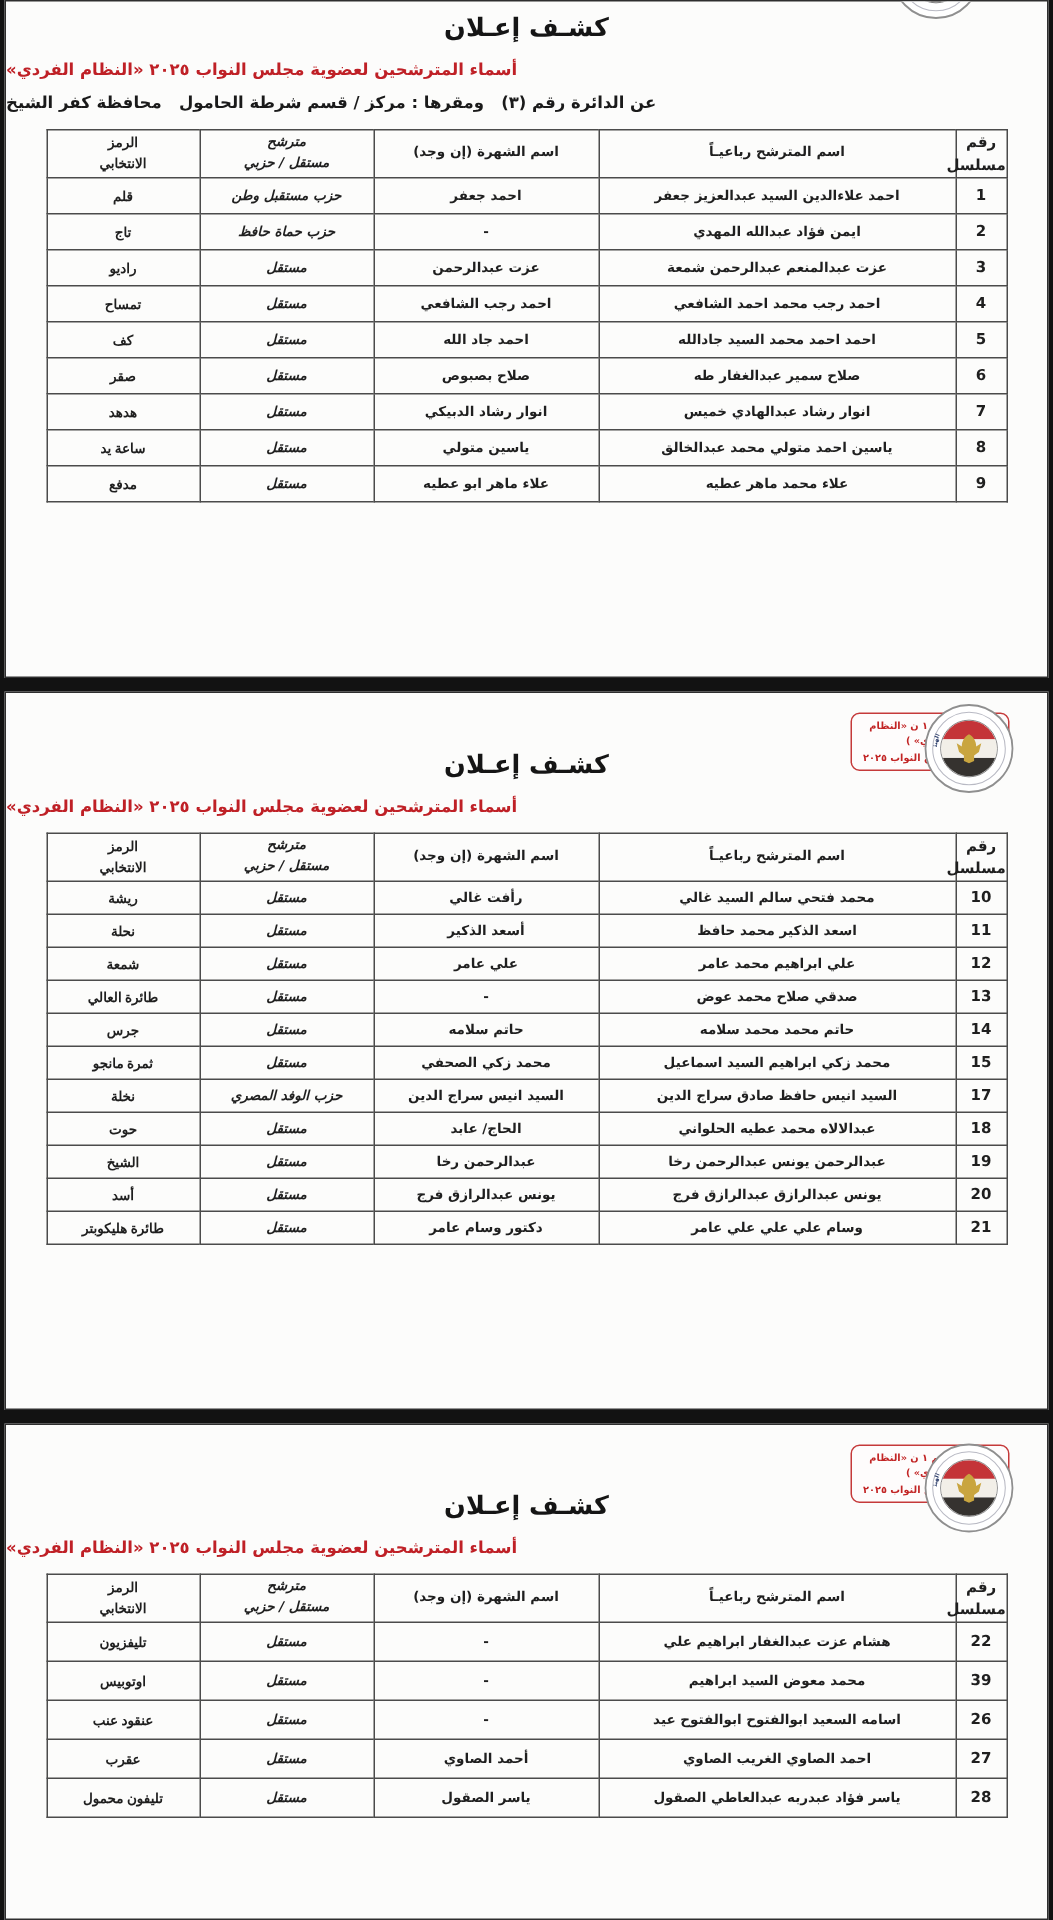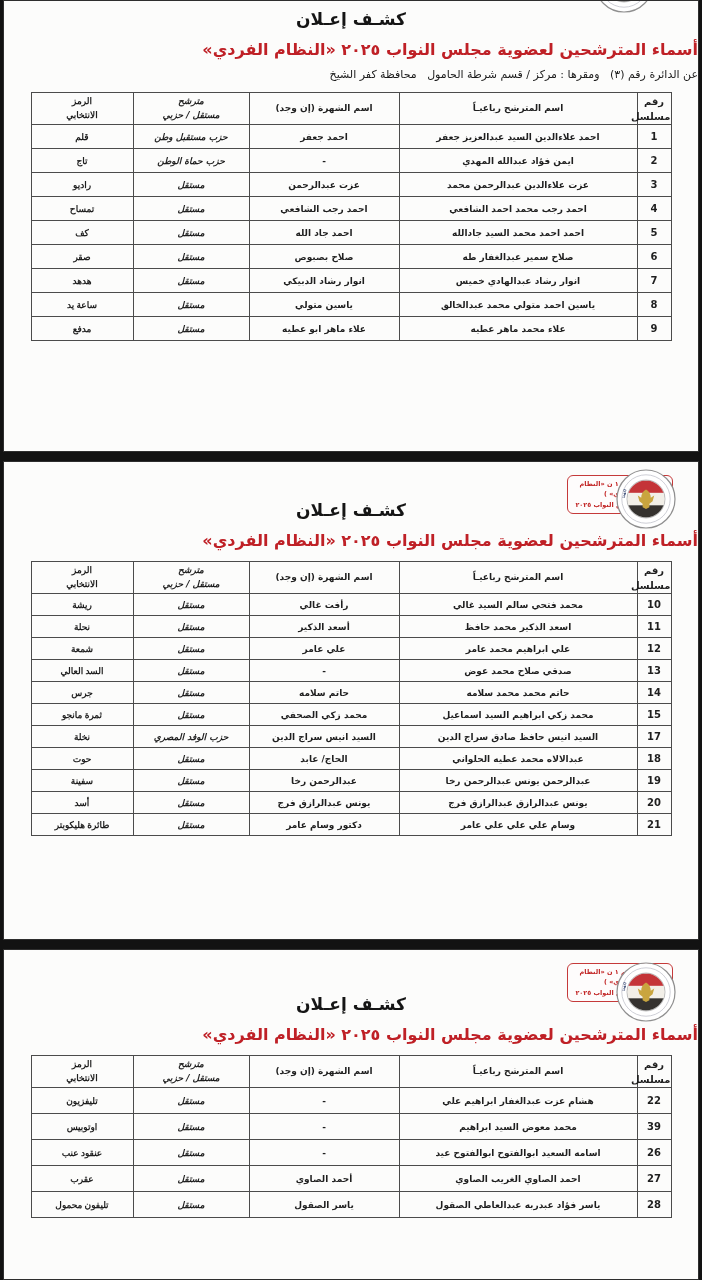--- a/index.html
+++ b/index.html
@@ -26,30 +26,30 @@
     font-size:17px;
     font-weight:bold;
     color:#151515;
     letter-spacing:1px;
   }
   .page-1 .doc-title { margin-top:8px; }
   .page-2 .doc-title { margin-top:38px; }
   .page-3 .doc-title { margin-top:44px; }
 
   .doc-subtitle {
-    text-align:right;
-    font-size:16px;
+    text-align:left;
+    font-size:11px;
     font-weight:bold;
     color:#bf2026;
     margin-top:11px;
   }
   .district-line {
-    text-align:right;
+    text-align:left;
     font-size:11px;
-    font-weight:normal;
+    font-weight:bold;
     color:#1a1a1a;
     margin-top:9px;
     white-space:pre-wrap;
   }
 
   .stamp {
     position:absolute;
     top:13px;
     right:auto;
     left:563px; 
@@ -161,26 +161,26 @@
           <td class="c-serial">1</td>
           <td class="c-name">احمد علاءالدين السيد عبدالعزيز جعفر</td>
           <td class="c-nick">احمد جعفر</td>
           <td class="c-party">حزب مستقبل وطن</td>
           <td class="c-symbol">قلم</td>
         </tr>
         <tr>
           <td class="c-serial">2</td>
           <td class="c-name">ايمن فؤاد عبدالله المهدي</td>
           <td class="c-nick">-</td>
-          <td class="c-party">حزب حماة الوطن</td>
+          <td class="c-party">حزب حماة حافظ</td>
           <td class="c-symbol">تاج</td>
         </tr>
         <tr>
           <td class="c-serial">3</td>
-          <td class="c-name">عزت علاءالدين عبدالرحمن محمد</td>
+          <td class="c-name">عزت عبدالمنعم عبدالرحمن شمعة</td>
           <td class="c-nick">عزت عبدالرحمن</td>
           <td class="c-party">مستقل</td>
           <td class="c-symbol">راديو</td>
         </tr>
         <tr>
           <td class="c-serial">4</td>
           <td class="c-name">احمد رجب محمد احمد الشافعي</td>
           <td class="c-nick">احمد رجب الشافعي</td>
           <td class="c-party">مستقل</td>
           <td class="c-symbol">تمساح</td>
@@ -269,21 +269,21 @@
           <td class="c-name">علي ابراهيم محمد عامر</td>
           <td class="c-nick">علي عامر</td>
           <td class="c-party">مستقل</td>
           <td class="c-symbol">شمعة</td>
         </tr>
         <tr>
           <td class="c-serial">13</td>
           <td class="c-name">صدقي صلاح محمد عوض</td>
           <td class="c-nick">-</td>
           <td class="c-party">مستقل</td>
-          <td class="c-symbol">السد العالي</td>
+          <td class="c-symbol">طائرة العالي</td>
         </tr>
         <tr>
           <td class="c-serial">14</td>
           <td class="c-name">حاتم محمد محمد سلامه</td>
           <td class="c-nick">حاتم سلامه</td>
           <td class="c-party">مستقل</td>
           <td class="c-symbol">جرس</td>
         </tr>
         <tr>
           <td class="c-serial">15</td>
@@ -304,21 +304,21 @@
           <td class="c-name">عبدالالاه محمد عطيه الحلواني</td>
           <td class="c-nick">الحاج/ عابد</td>
           <td class="c-party">مستقل</td>
           <td class="c-symbol">حوت</td>
         </tr>
         <tr>
           <td class="c-serial">19</td>
           <td class="c-name">عبدالرحمن يونس عبدالرحمن رخا</td>
           <td class="c-nick">عبدالرحمن رخا</td>
           <td class="c-party">مستقل</td>
-          <td class="c-symbol">سفينة</td>
+          <td class="c-symbol">الشيخ</td>
         </tr>
         <tr>
           <td class="c-serial">20</td>
           <td class="c-name">يونس عبدالرازق عبدالرازق فرج</td>
           <td class="c-nick">يونس عبدالرازق فرج</td>
           <td class="c-party">مستقل</td>
           <td class="c-symbol">أسد</td>
         </tr>
         <tr>
           <td class="c-serial">21</td>

